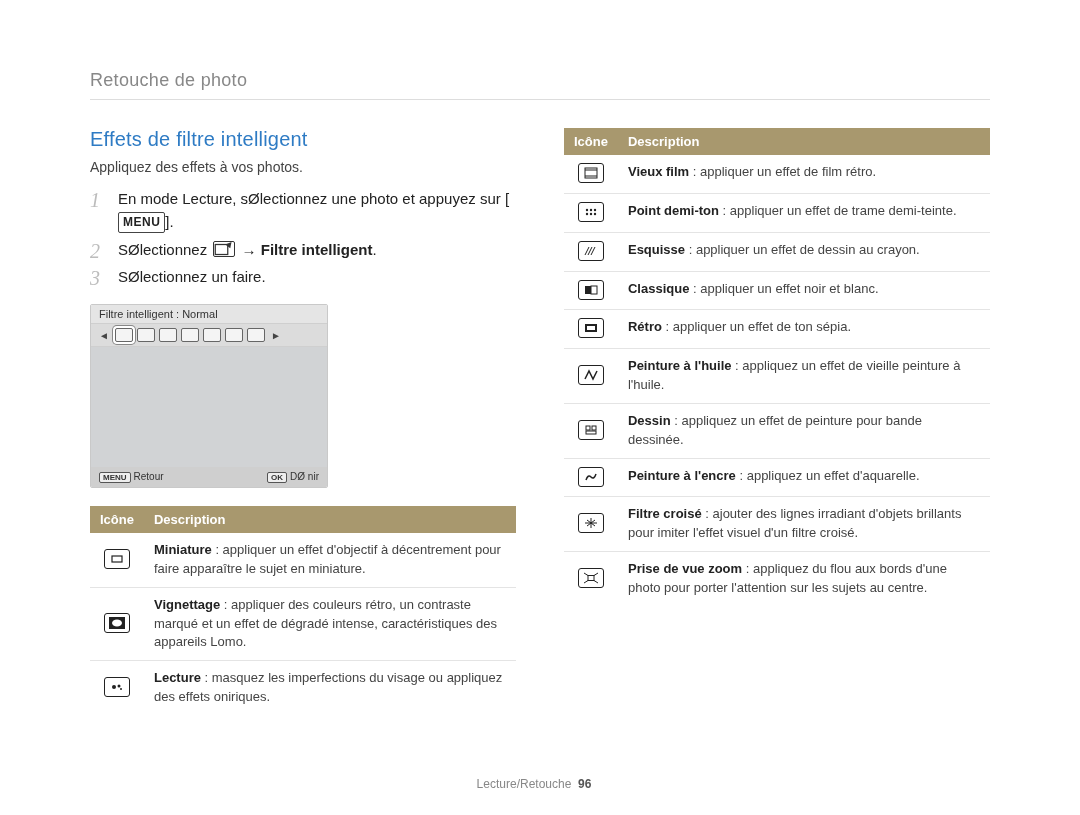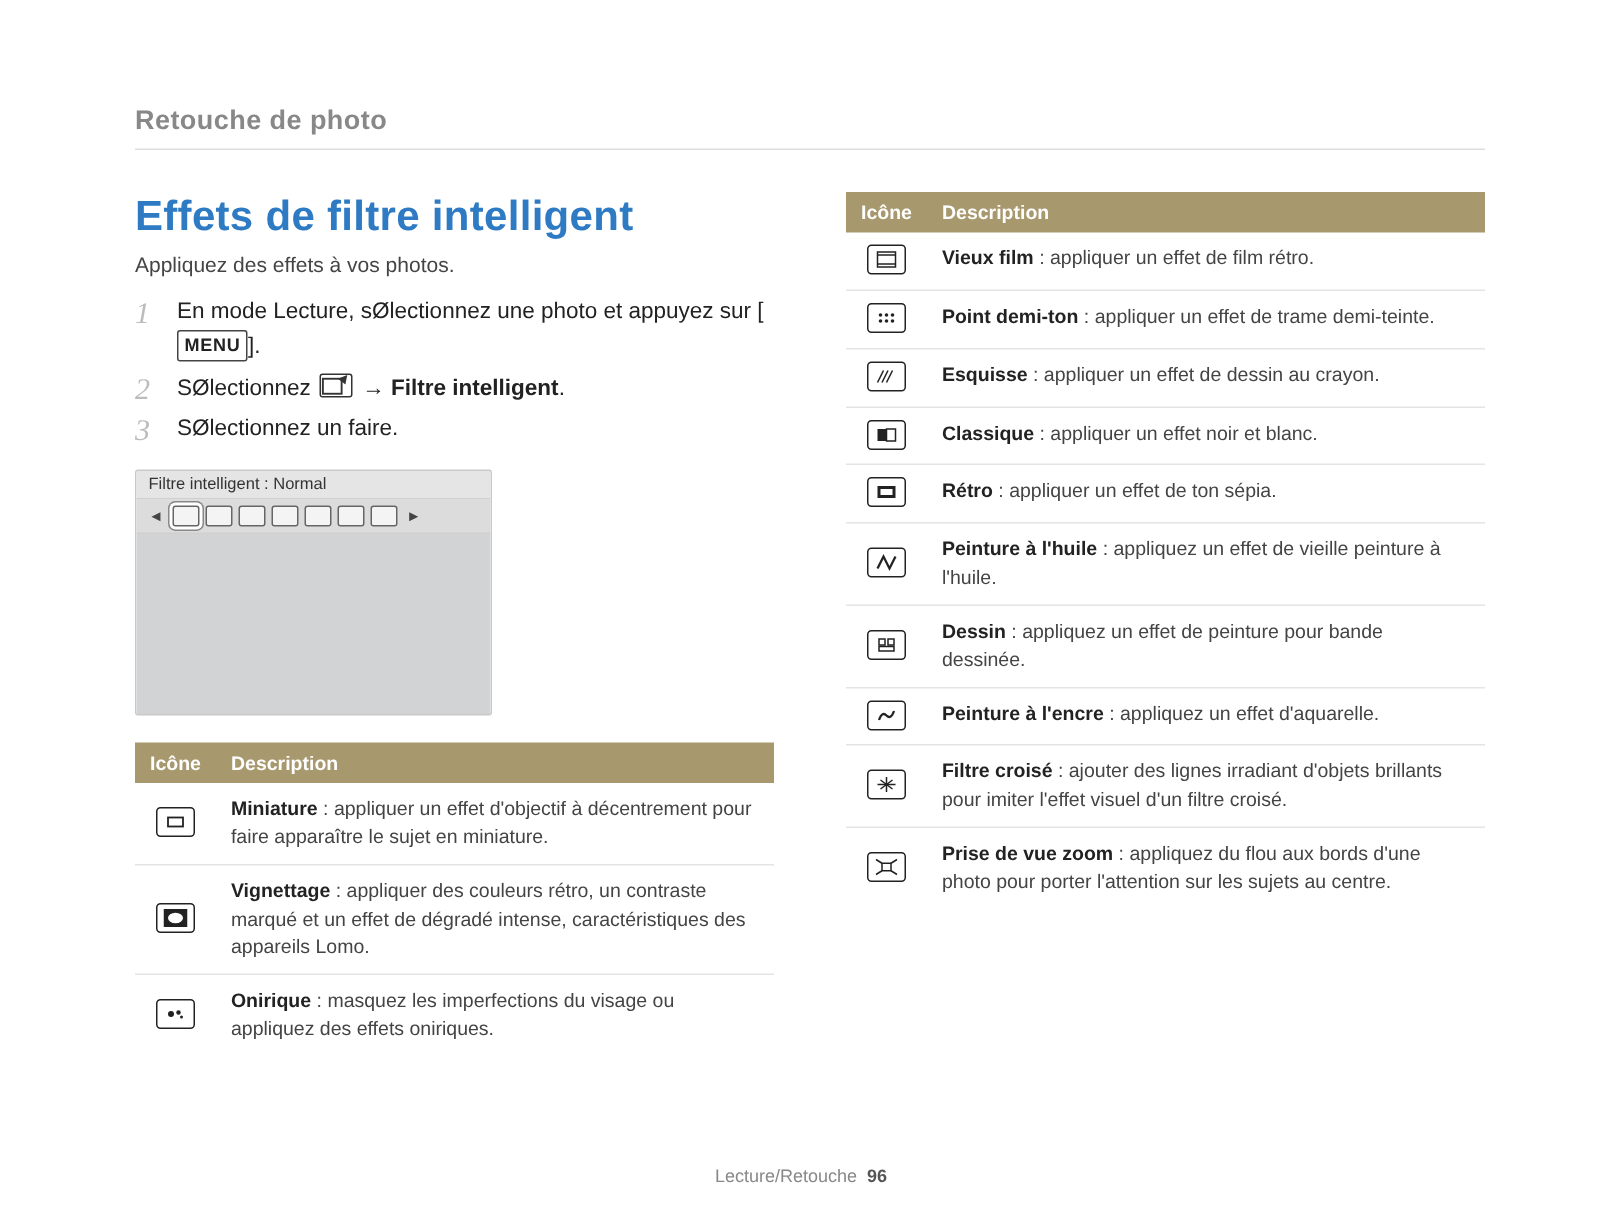--- a/index.html
+++ b/index.html
@@ -11,38 +11,38 @@
     font-family: "Helvetica Neue", Arial, sans-serif;
     color: #333;
     position: relative;
   }
   .page {
     padding: 70px 90px 40px 90px;
   }
   .breadcrumb {
     font-size: 18px;
     color: #888;
-    font-weight: 700;
+    font-weight: 400;
     border-bottom: 1px solid #ddd;
     padding-bottom: 8px;
     margin-bottom: 28px;
     letter-spacing: 0.3px;
   }
   .columns {
     display: flex;
     gap: 48px;
   }
   .col {
     flex: 1 1 50%;
     min-width: 0;
   }
   .section-title {
-    font-size: 28px;
+    font-size: 20px;
     color: #2e7bc4;
-    font-weight: 700;
+    font-weight: 400;
     margin: 0 0 8px 0;
     letter-spacing: 0.2px;
   }
   .subtitle {
     font-size: 14px;
     color: #444;
     margin: 0 0 12px 0;
   }
   ol.steps {
     list-style: none;
@@ -250,20 +250,28 @@
           <span class="cs-icon selected"></span>
           <span class="cs-icon"></span>
           <span class="cs-icon"></span>
           <span class="cs-icon"></span>
           <span class="cs-icon"></span>
           <span class="cs-icon"></span>
           <span class="cs-icon"></span>
           <span class="chev">►</span>
         </div>
         <div class="cs-canvas"></div>
+        <div class="cs-bottom">
+          <span>
+            <span class="cs-key">MENU</span><span>Retour</span>
+          </span>
+          <span>
+            <span class="cs-key">OK</span><span>DØ nir</span>
+          </span>
+        </div>
       </div>
 
       <table class="desc-table">
         <thead>
           <tr>
             <th class="col-icon">Icône</th>
             <th>Description</th>
           </tr>
         </thead>
         <tbody>
@@ -285,21 +293,21 @@
             <td><span class="term">Vignettage</span><span> : </span><span>appliquer des couleurs rétro, un contraste marqué et un effet de dégradé intense, caractéristiques des appareils Lomo.</span></td>
           </tr>
           <tr>
             <td class="icon-cell"><span class="effect-icon">
                   <svg viewBox="0 0 16 12">
                     <circle cx="5" cy="6" r="2" fill="#222"></circle>
                     <circle cx="10" cy="5" r="1.5" fill="#222"></circle>
                     <circle cx="12" cy="8" r="1" fill="#222"></circle>
                   </svg>
                 </span></td>
-            <td><span class="term">Onirique</span><span> : </span><span>masquez les imperfections du visage ou appliquez des effets oniriques.</span></td>
+            <td><span class="term">Lecture</span><span> : </span><span>masquez les imperfections du visage ou appliquez des effets oniriques.</span></td>
           </tr>
         </tbody>
       </table>
     </div>
 
     <div class="col">
       <table class="desc-table">
         <thead>
           <tr>
             <th class="col-icon">Icône</th>

